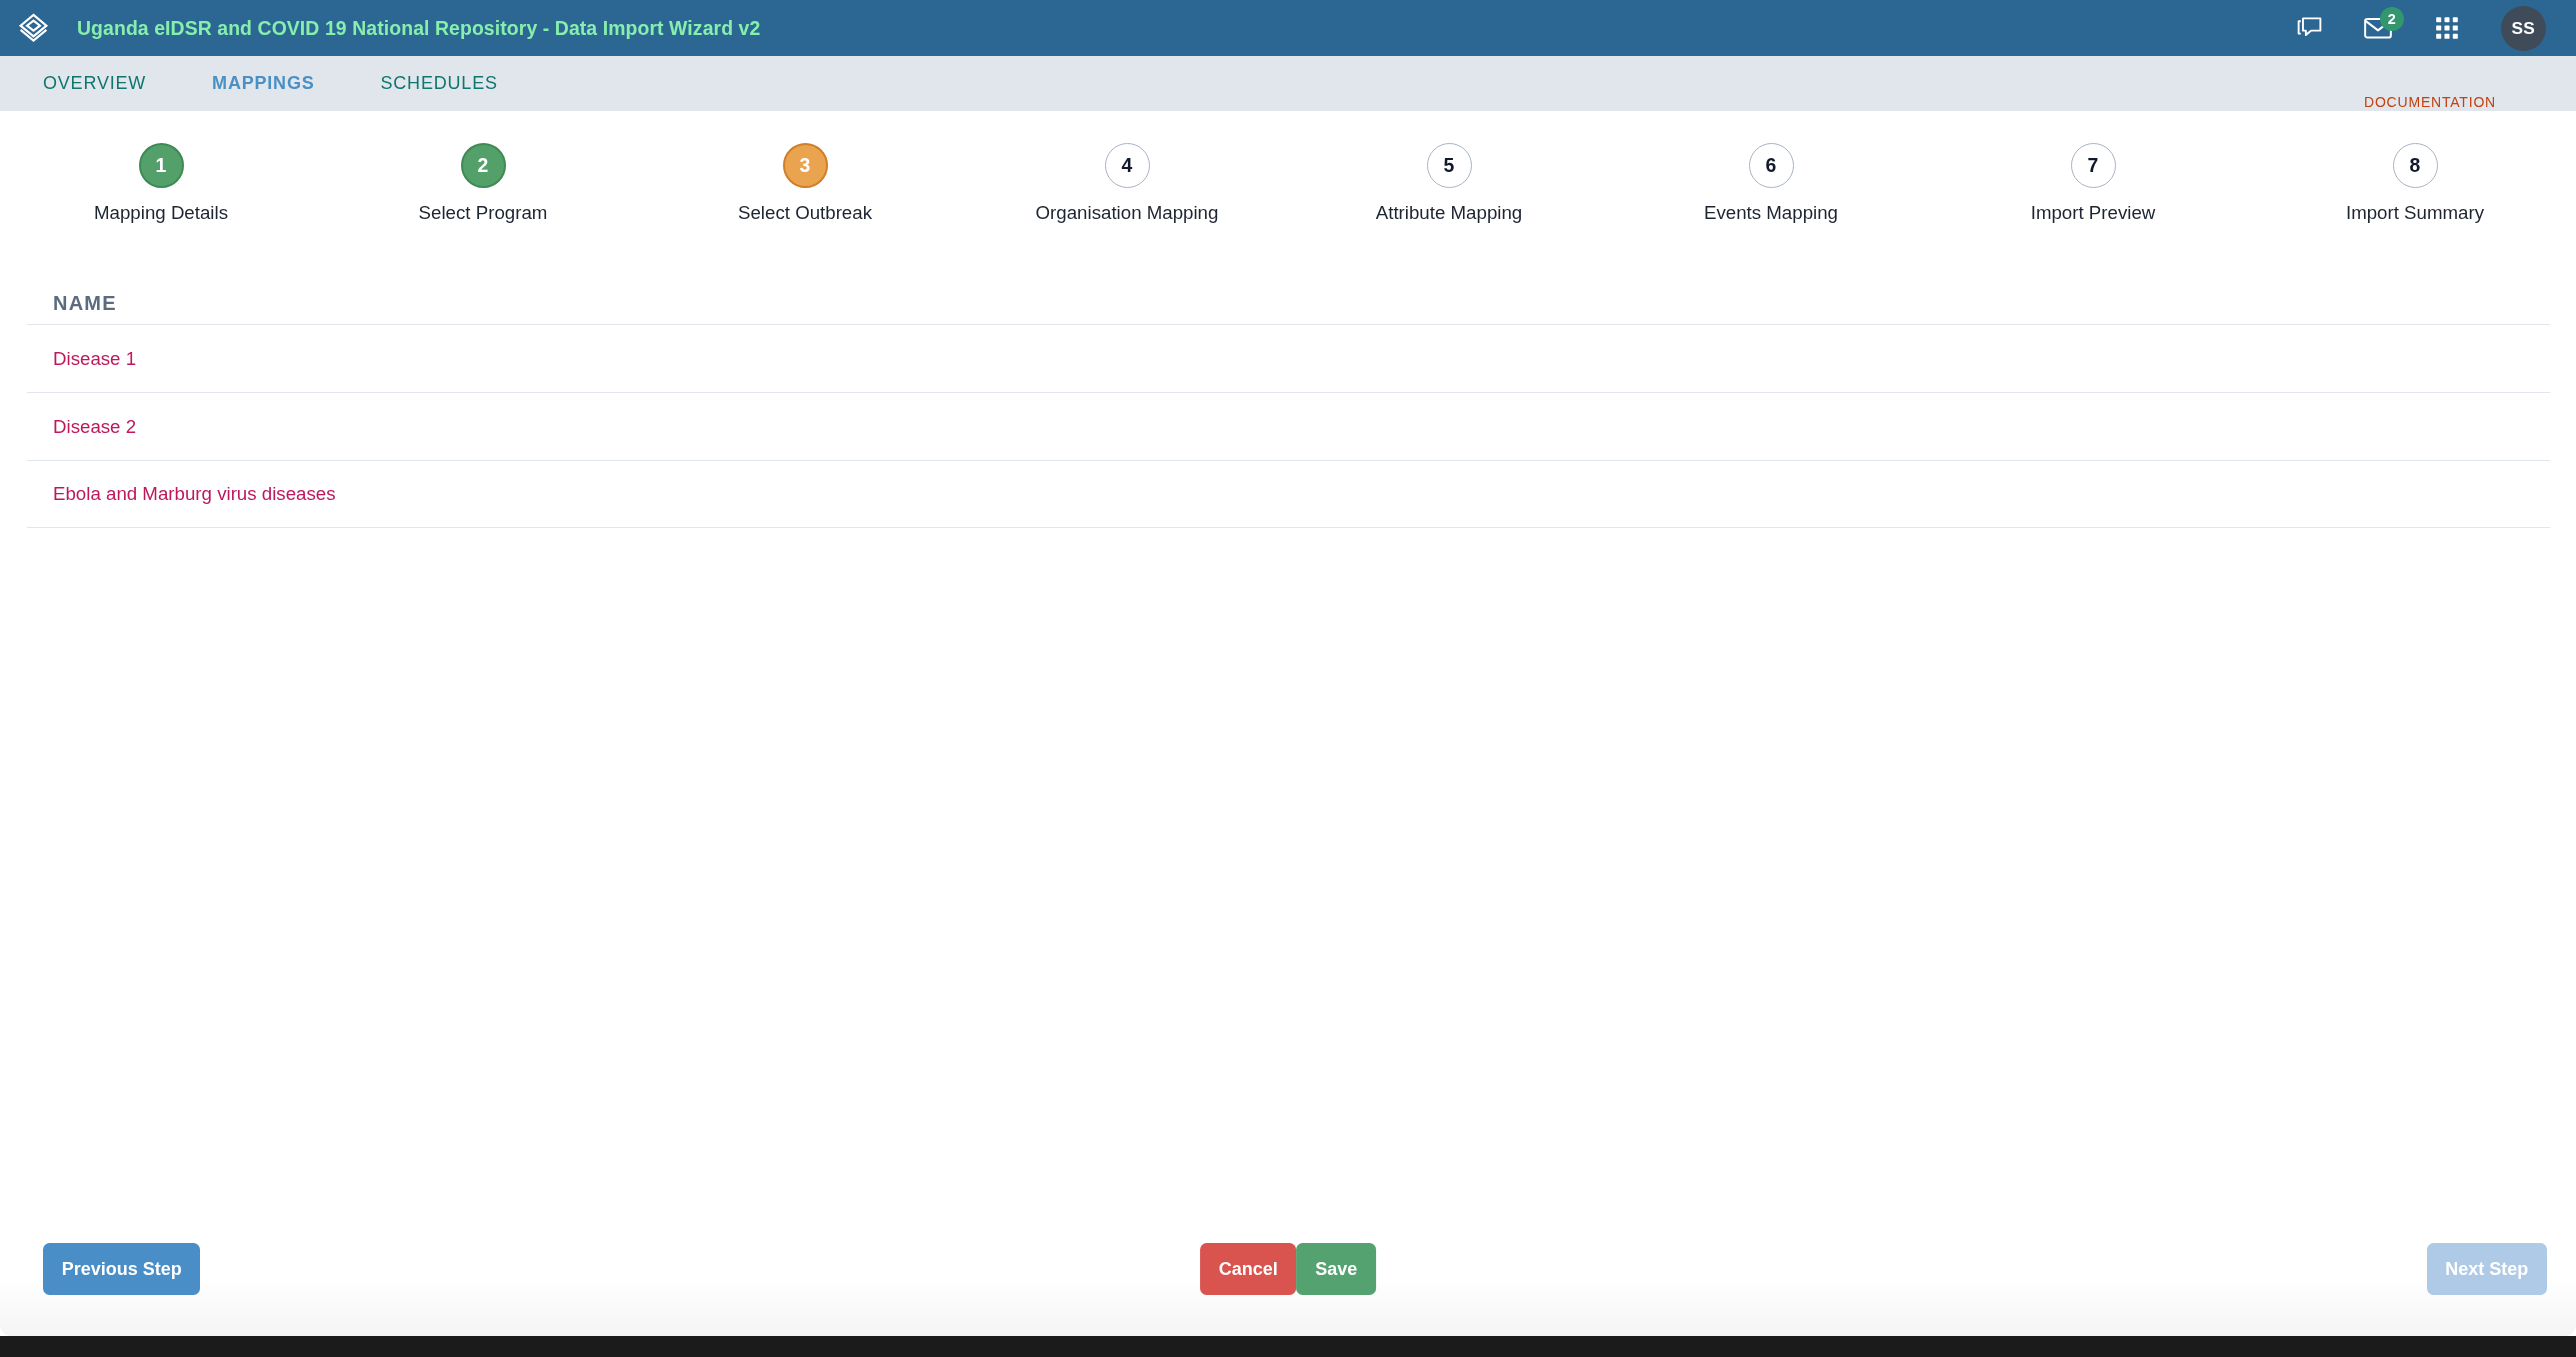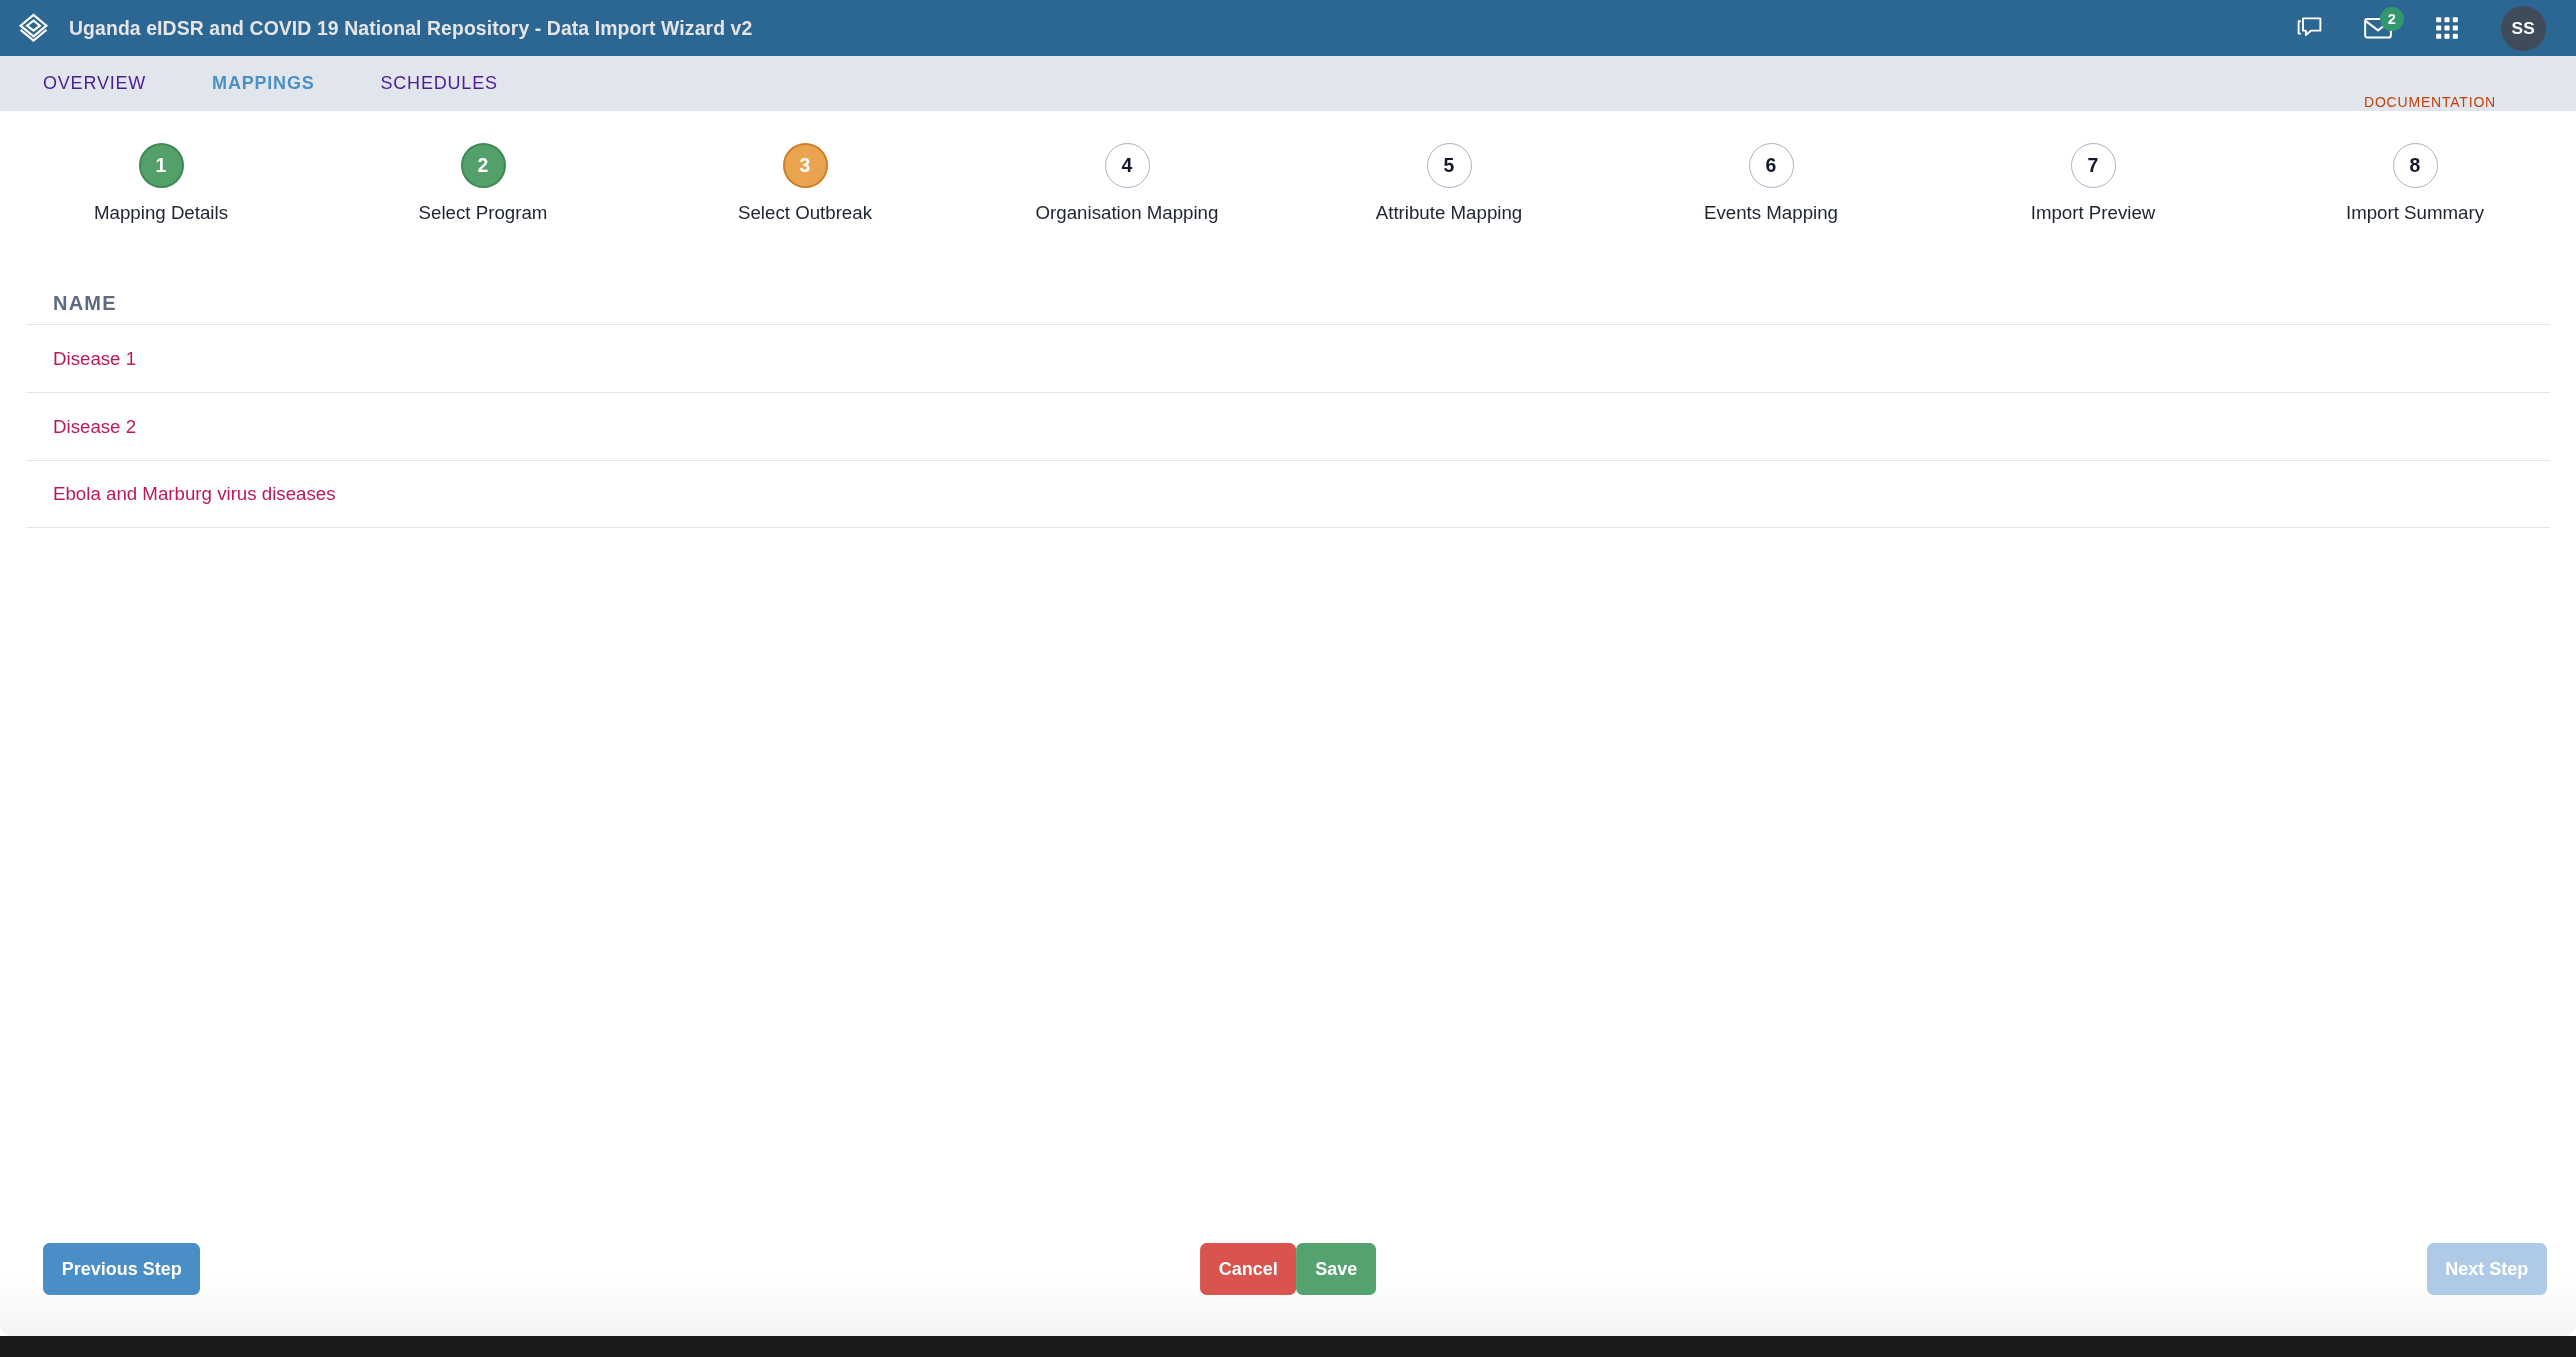--- a/index.html
+++ b/index.html
@@ -33,25 +33,25 @@
     padding: 0 21.6px 0 13px;
   }
   .logo-box {
     width: 40px; height: 40px;
     display: flex; align-items: center; justify-content: center;
     flex: 0 0 auto;
   }
   .logo-box svg { display: block; }
 
   .app-title {
-    color: #e5e5e5;
+    color: #86efac;
     font-size: 19.4px;
     font-weight: 700;
     letter-spacing: 0.1px;
-    margin-left: 16px;
+    margin-left: 24px;
     white-space: nowrap;
   }
 
   .header-spacer { flex: 1 1 auto; }
 
   .header-actions {
     display: flex;
     align-items: center;
     gap: 32px;
     margin-right: 8.6px;
@@ -97,21 +97,21 @@
     height: 55px;
     background: #e1e5ec;
     display: flex;
     align-items: center;
     padding: 0 37px 0 43px;
   }
   .tab {
     font-size: 18px;
     font-weight: 400;
     letter-spacing: 0.8px;
-    color: #4c1d95;
+    color: #0f766e;
     margin-right: 66px;
     cursor: pointer;
     white-space: nowrap;
   }
   .tab.active { color: #4a90c4; font-weight: 700; }
   .tab-right {
     margin-left: auto;
     margin-right: 43px;
     font-size: 14px;
     letter-spacing: 0.8px;

